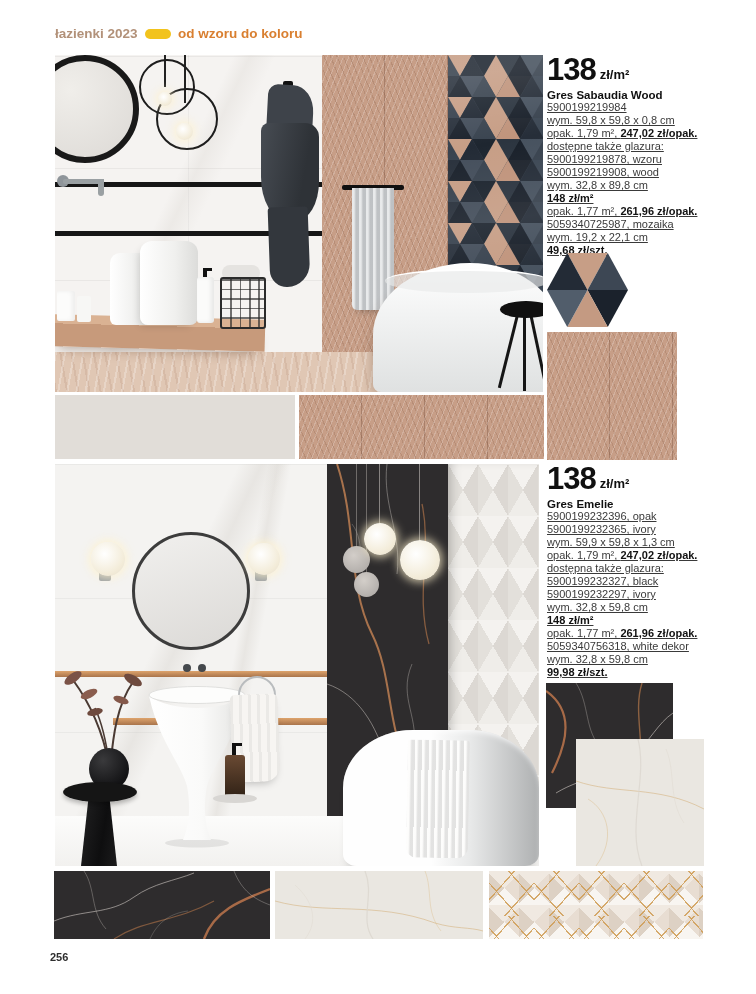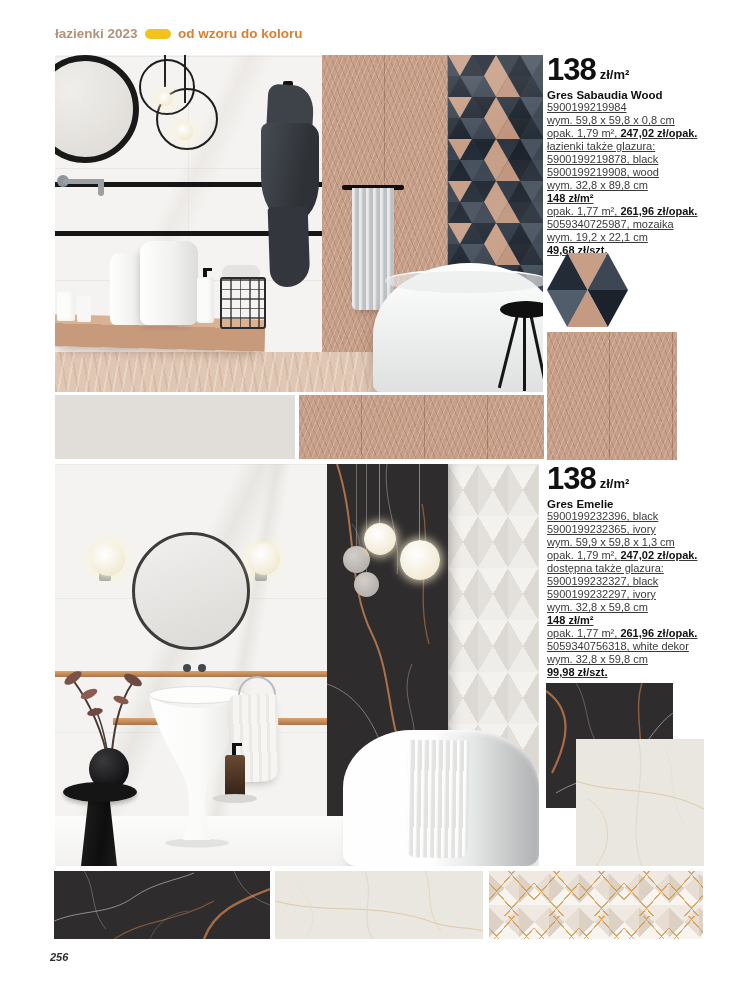--- a/index.html
+++ b/index.html
@@ -169,22 +169,22 @@
   <div class="abs" style="left:547px;top:57px;width:202px;">
     <div class="price-row">
       <span class="price-big">138</span>
       <span class="price-unit">zł/m²</span>
     </div>
     <div class="prod-name">Gres Sabaudia Wood</div>
     <div>
         <div class="spec-line"><span>5900199219984</span></div>
         <div class="spec-line"><span>wym. 59,8 x 59,8 x 0,8 cm</span></div>
         <div class="spec-line"><span>opak. 1,79 m², </span><span class="b">247,02 zł/opak.</span></div>
-        <div class="spec-line"><span>łazienki także glazura:</span></div>
-        <div class="spec-line"><span>5900199219878, black</span></div>
+        <div class="spec-line"><span>dostępne także glazura:</span></div>
+        <div class="spec-line"><span>5900199219878, wzoru</span></div>
         <div class="spec-line"><span>5900199219908, wood</span></div>
         <div class="spec-line"><span>wym. 32,8 x 89,8 cm</span></div>
         <div class="spec-line"><span class="b">148 zł/m²</span></div>
         <div class="spec-line"><span>opak. 1,77 m², </span><span class="b">261,96 zł/opak.</span></div>
         <div class="spec-line"><span>5059340725987, mozaika</span></div>
         <div class="spec-line"><span>wym. 19,2 x 22,1 cm</span></div>
         <div class="spec-line"><span class="b">49,68 zł/szt.</span></div>
       </div>
   </div>
 
@@ -275,21 +275,21 @@
     <div class="abs" style="left:158px;top:330px;width:44px;height:9px;background:#d8d6d3;border-radius:50%;"></div>
   </div>
 
   <div class="abs" style="left:547px;top:466px;width:202px;">
     <div class="price-row">
       <span class="price-big">138</span>
       <span class="price-unit">zł/m²</span>
     </div>
     <div class="prod-name">Gres Emelie</div>
     <div>
-        <div class="spec-line"><span>5900199232396, black</span></div>
+        <div class="spec-line"><span>5900199232396, opak</span></div>
         <div class="spec-line"><span>5900199232365, ivory</span></div>
         <div class="spec-line"><span>wym. 59,9 x 59,8 x 1,3 cm</span></div>
         <div class="spec-line"><span>opak. 1,79 m², </span><span class="b">247,02 zł/opak.</span></div>
         <div class="spec-line"><span>dostępna także glazura:</span></div>
         <div class="spec-line"><span>5900199232327, black</span></div>
         <div class="spec-line"><span>5900199232297, ivory</span></div>
         <div class="spec-line"><span>wym. 32,8 x 59,8 cm</span></div>
         <div class="spec-line"><span class="b">148 zł/m²</span></div>
         <div class="spec-line"><span>opak. 1,77 m², </span><span class="b">261,96 zł/opak.</span></div>
         <div class="spec-line"><span>5059340756318, white dekor</span></div>
@@ -329,15 +329,15 @@
   <div class="abs marble-light" style="left:275px;top:871px;width:208px;height:68px;">
     <svg width="208" height="68" viewBox="0 0 208 68">
       <path d="M0,30 C50,44 100,30 160,52 C180,58 195,56 208,60" stroke="#d4af78" stroke-width="1" fill="none" opacity=".55"></path>
       <path d="M90,0 C100,24 84,48 98,68" stroke="#dcd7cf" stroke-width="1.2" fill="none" opacity=".85"></path>
       <path d="M150,0 C158,20 150,40 166,60" stroke="#d9b67e" stroke-width=".7" fill="none" opacity=".5"></path>
       <path d="M30,68 C44,50 38,30 20,14" stroke="#e0dbd3" stroke-width=".8" fill="none" opacity=".7"></path>
     </svg>
   </div>
   <div class="abs diamond-swatch" style="left:489px;top:871px;width:214px;height:68px;"></div>
 
-  <div class="abs page-num" style="left:50px;top:951px;font-style:italic;">256</div>
+  <div class="abs page-num" style="left:50px;top:951px;">256</div>
 
 </div>
 
 </body></html>

